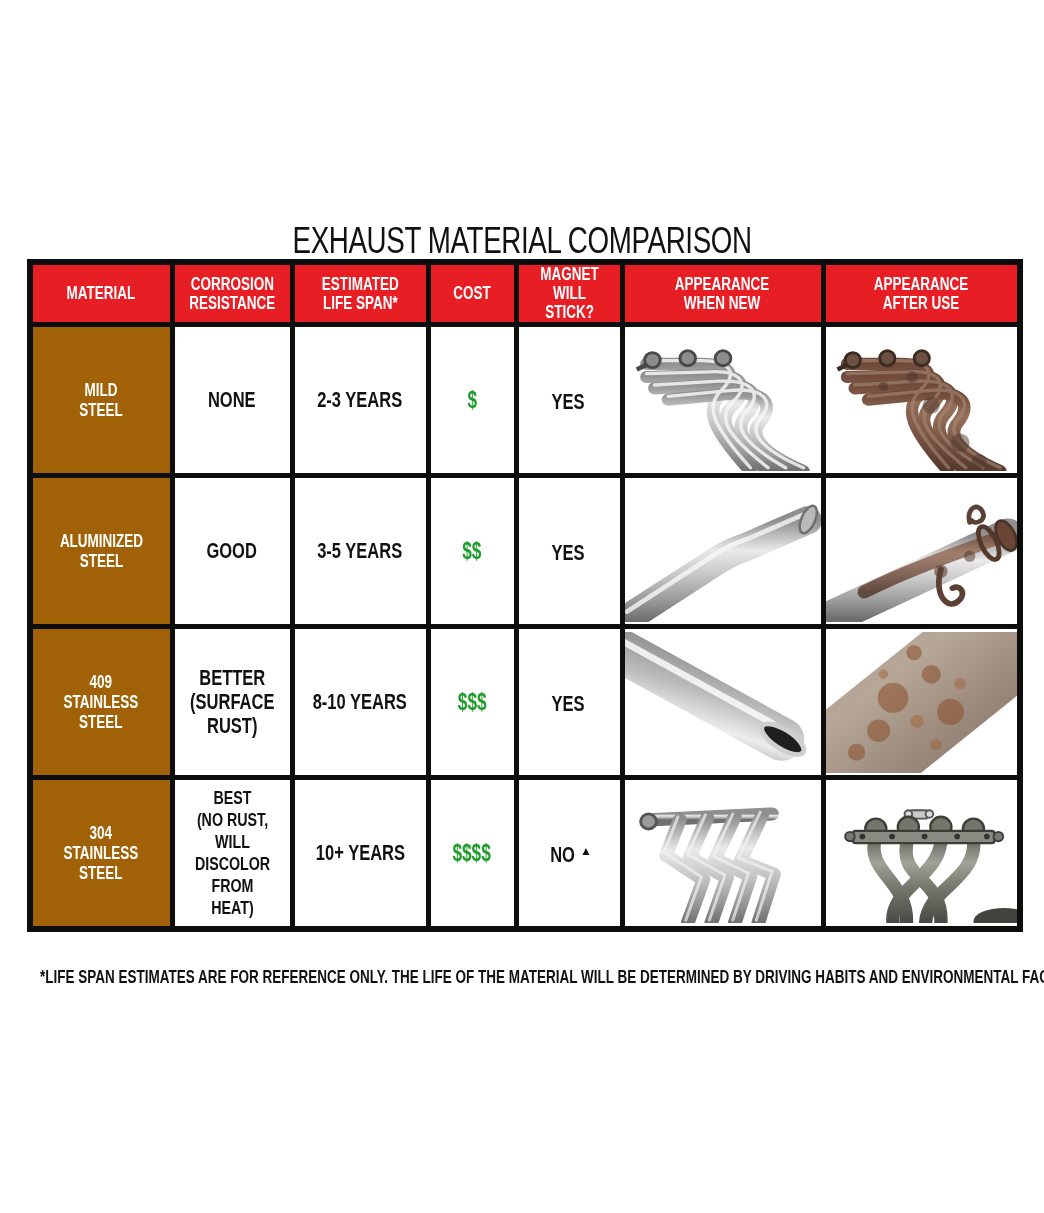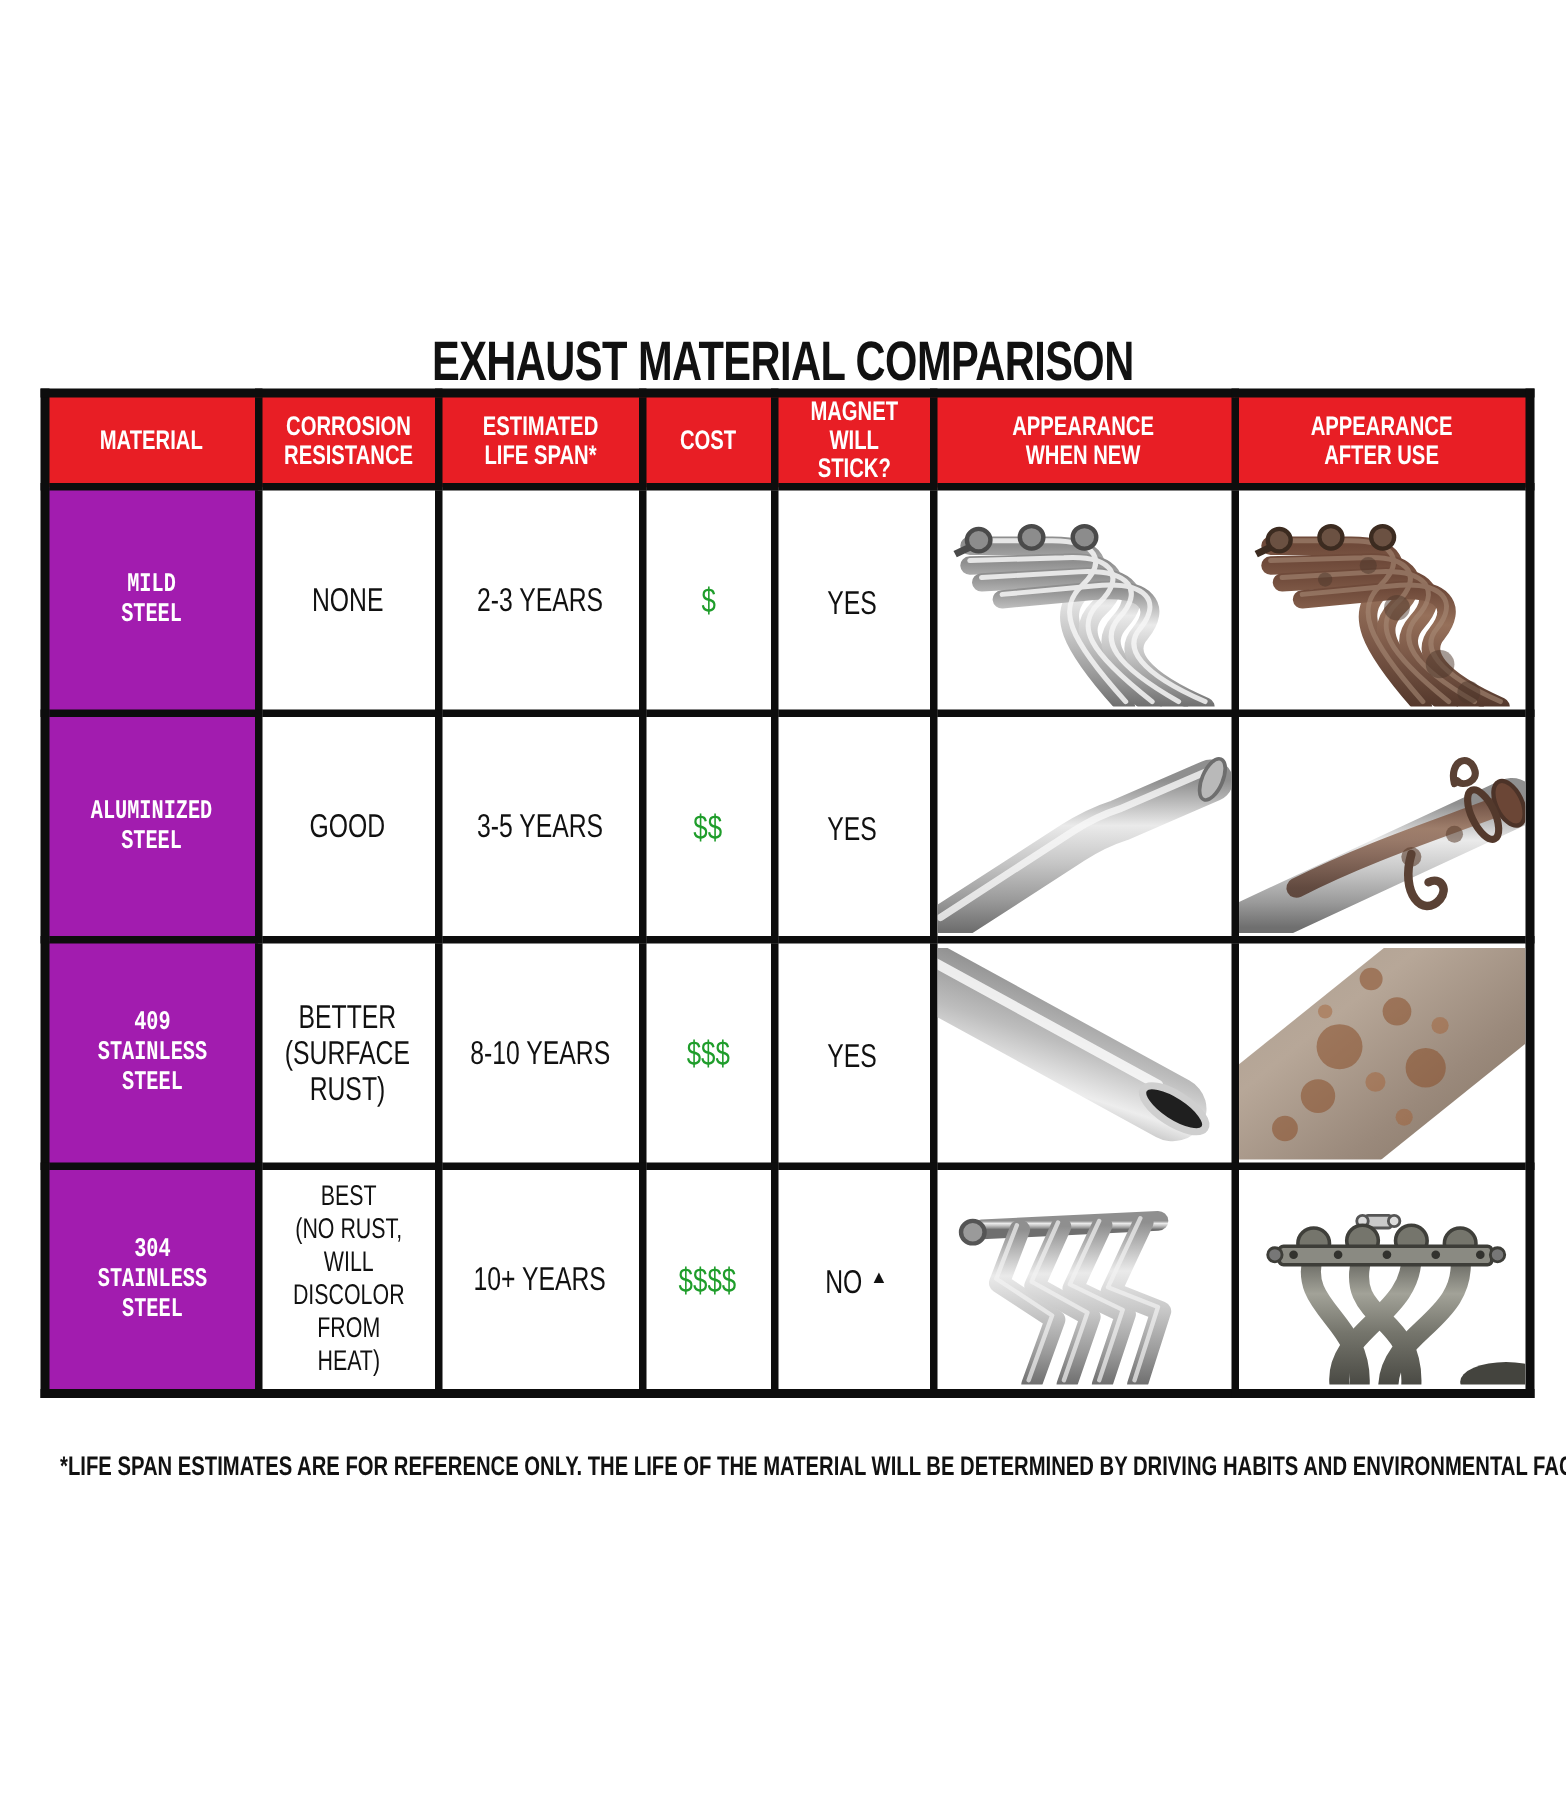--- a/index.html
+++ b/index.html
@@ -6,38 +6,38 @@
   html,body { background:#ffffff; }
   body {
     width:1044px; height:1213px; position:relative; overflow:hidden;
     font-family:"Liberation Sans","DejaVu Sans",sans-serif; color:#111;
   }
   .cond { display:inline-block; transform:scaleX(.75); transform-origin:center center; white-space:pre-line; }
   .cond-left { display:inline-block; transform:scaleX(.75); transform-origin:left center; white-space:nowrap; }
 
   .page-title {
     position:absolute; top:220px; left:0; width:100%;
-    text-align:center; font-size:37px; font-weight:bold; letter-spacing:-.5px;
+    text-align:center; font-size:37px; font-weight:normal; letter-spacing:-.5px;
   }
 
   table.cmp {
     position:absolute; top:259px; left:27px; width:990px;
     border-collapse:collapse; table-layout:fixed;
     border:6px solid #0d0d0d;
   }
   table.cmp td, table.cmp th { border:5px solid #0d0d0d; text-align:center; vertical-align:middle; }
   tr.hdr { height:60px; }
   tr.data-row { height:151px; }
   th.hdr-cell {
     background:#e81e25; color:#ffffff; font-size:18px; font-weight:bold; line-height:19px;
   }
   td.material-cell {
-    background:#a21caf; color:#ffffff; font-size:18px; font-weight:bold; line-height:20px;font-family:Liberation Mono, monospace;
-  }
-  td.text-cell { background:#ffffff; font-size:22px; font-weight:normal; line-height:24px; }
+    background:#a16207; color:#ffffff; font-size:18px; font-weight:bold; line-height:20px;
+  }
+  td.text-cell { background:#ffffff; font-size:22px; font-weight:bold; line-height:24px; }
   td.cost-cell { color:#1f9d2b; font-size:23px; }
   td.photo-cell { background:#ffffff; padding:0; overflow:hidden; }
   .photo-svg { display:block; width:100%; height:141px; }
   sup.tri { font-size:12px; vertical-align:7px; margin-left:1px; }
 
   .footnotes { position:absolute; top:963px; left:40px; width:990px; font-weight:bold; font-size:18px; line-height:28px; }
   .fn-line { white-space:nowrap; }
   .fn-marker { font-weight:bold; }
   .fn-marker.small { font-size:12px; vertical-align:5px; margin-right:1px; }
   .defs-holder { position:absolute; width:0; height:0; overflow:hidden; }

